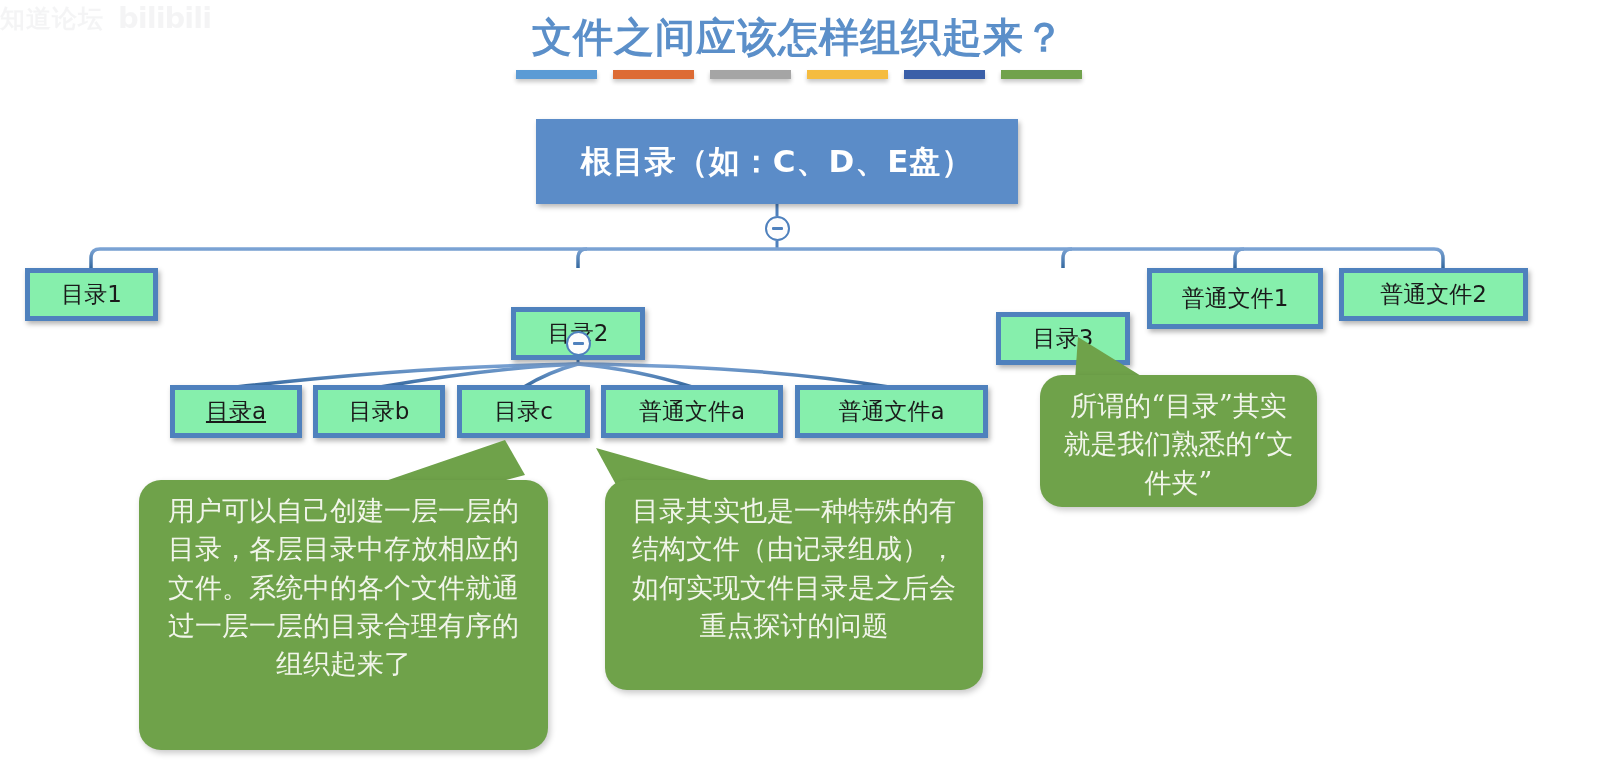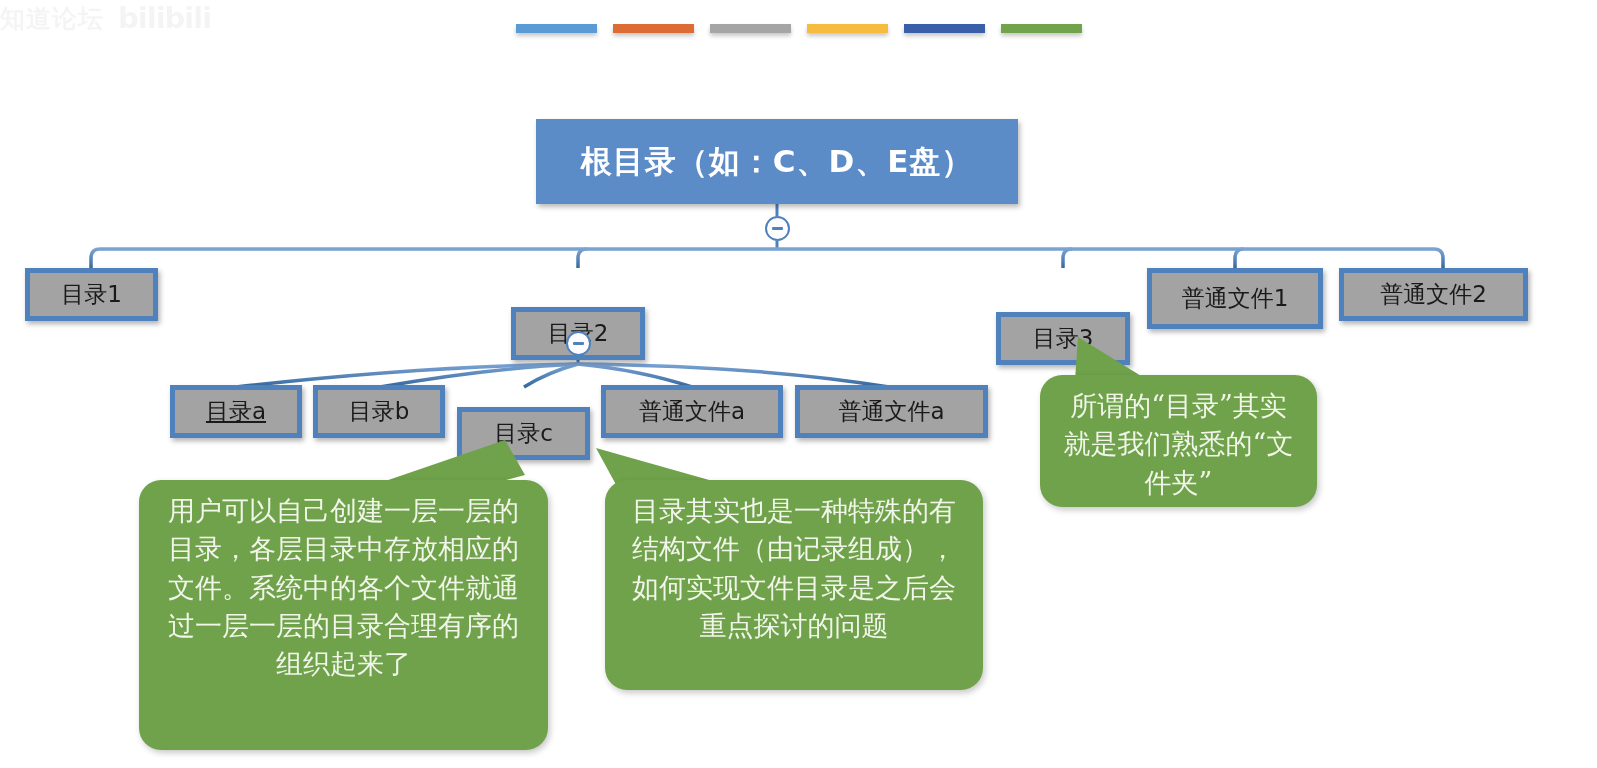--- a/index.html
+++ b/index.html
@@ -102,21 +102,21 @@
     border: 1px solid #5b8cc8;
     color: #ffffff;
     font-size: 31px;
     font-weight: 700;
     letter-spacing: 1px;
     box-shadow: 2px 3px 5px rgba(0,0,0,0.28);
   }
 
   
   .box-node {
-    background: #a3a3a3;
+    background: #86efac;
     border: 5px solid #4f81bd;
     color: #1a1a1a;
     font-size: 23px;
     font-weight: 500;
     box-shadow: 2px 3px 5px rgba(0,0,0,0.30);
   }
 
   
   .toggle {
     position: absolute;
@@ -183,20 +183,21 @@
 </style>
 </head>
 <body>
 
 <div id="watermark">
   <span class="wm-text">知道论坛</span>
   <span class="wm-logo">bilibili</span>
 </div>
 
 <div id="title-block">
+  <div id="page-title">文件之间应该怎样组织起来？</div>
   <div id="title-bars">
     <div class="bar" style="background:#5b9bd5"></div>
     <div class="bar" style="background:#dd6b34"></div>
     <div class="bar" style="background:#a5a5a5"></div>
     <div class="bar" style="background:#f5bc40"></div>
     <div class="bar" style="background:#3a5fa8"></div>
     <div class="bar" style="background:#71a24c"></div>
   </div>
 </div>
 
@@ -254,21 +255,21 @@
 <div class="toggle" style="left:566px; top:331px;">
   <span class="minus"></span>
 </div>
 
 <div class="node box-node" style="left:170px; top:385px; width:132px; height:53px;text-decoration:underline;">
   <span>目录a</span>
 </div>
 <div class="node box-node" style="left:313px; top:385px; width:132px; height:53px;">
   <span>目录b</span>
 </div>
-<div class="node box-node" style="left:457px; top:407px; width:133px; height:53px;align-items:center;">
+<div class="node box-node" style="left:457px; top:385px; width:133px; height:53px;align-items:center;">
   <span>目录c</span>
 </div>
 <div class="node box-node" style="left:601px; top:385px; width:182px; height:53px;">
   <span>普通文件a</span>
 </div>
 <div class="node box-node" style="left:795px; top:385px; width:193px; height:53px;">
   <span>普通文件a</span>
 </div>
 
 <svg class="callout-tail" style="left:0; top:0; width:1597px; height:768px;" viewBox="0 0 1597 768" width="1597" height="768" xmlns="http://www.w3.org/2000/svg">

